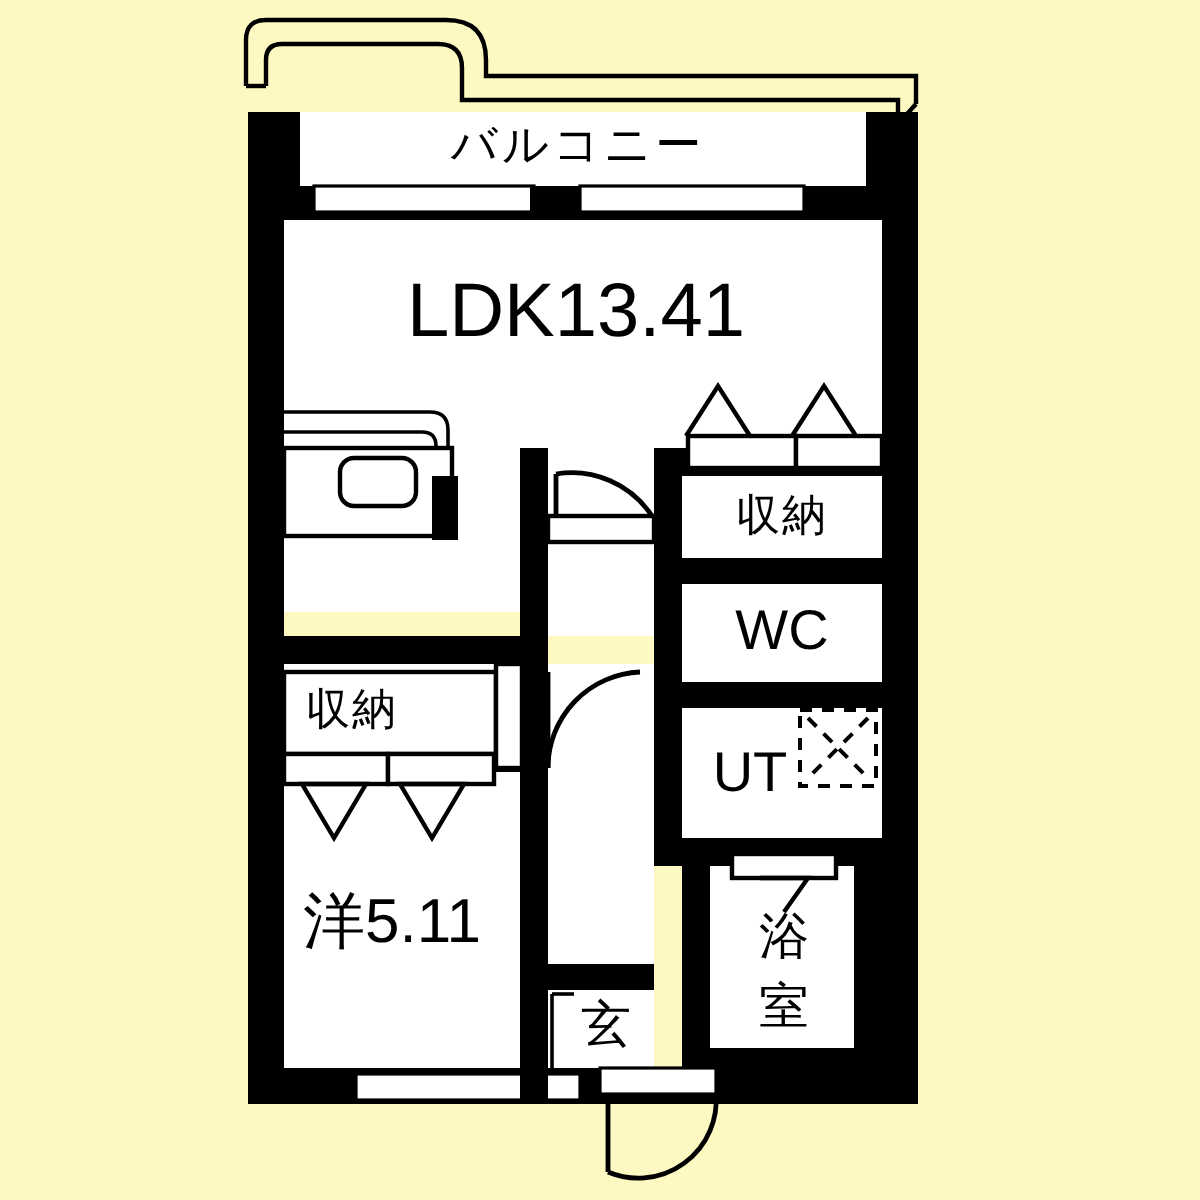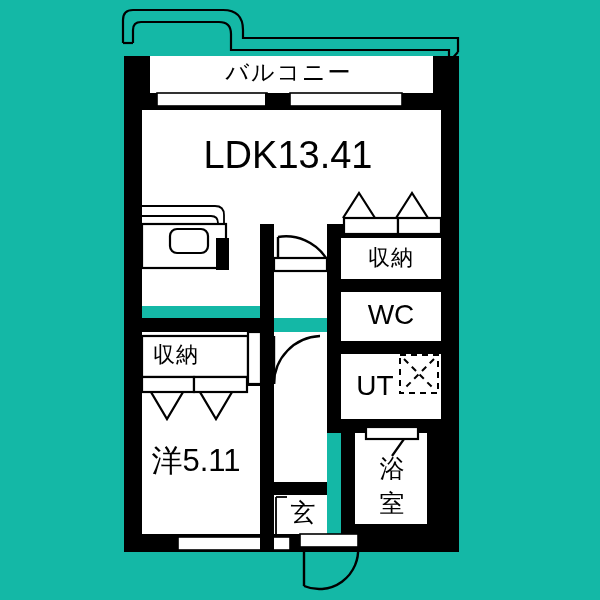--- a/index.html
+++ b/index.html
@@ -11,21 +11,21 @@
   body {
     width: 600px;
     height: 600px;
     overflow: hidden;
     font-family: "Liberation Sans", "DejaVu Sans", sans-serif;
   }
   #floorplan-root {
     position: relative;
     width: 600px;
     height: 600px;
-    background: #14b8a6;
+    background: #fef9c3;
     text-decoration: underline;
   }
   #floorplan-svg {
     display: block;
     width: 600px;
     height: 600px;
   }
   .wall      { fill: #000000; }
   .room-fill { fill: #ffffff; }
   .thinline  { fill: none; stroke: #000000; stroke-width: 2.2; }

